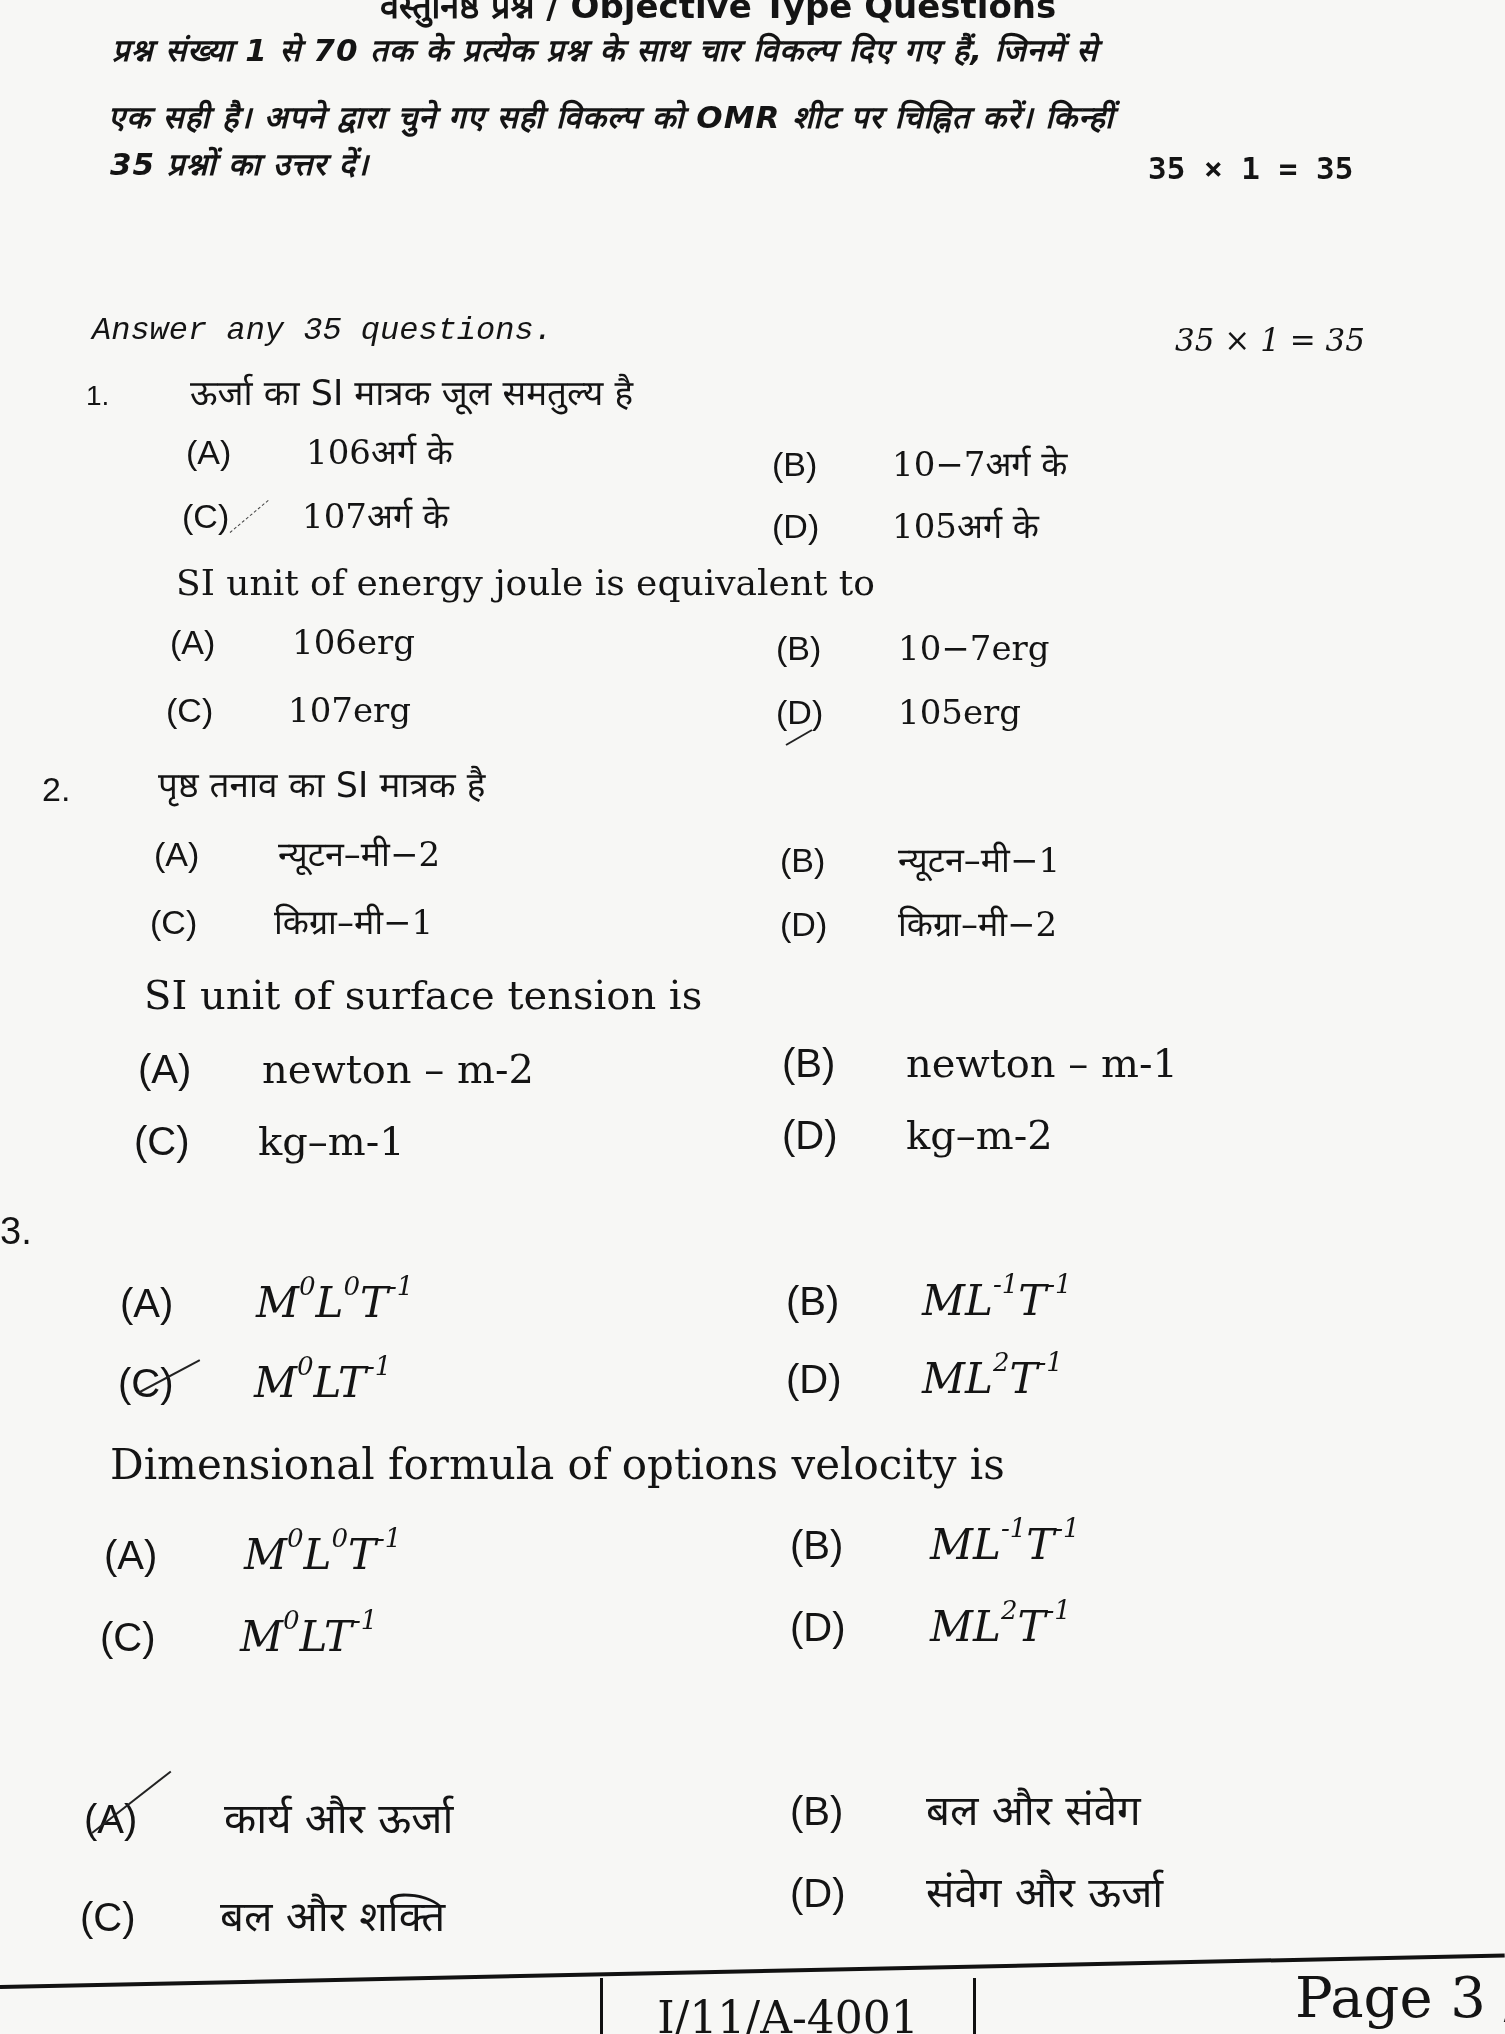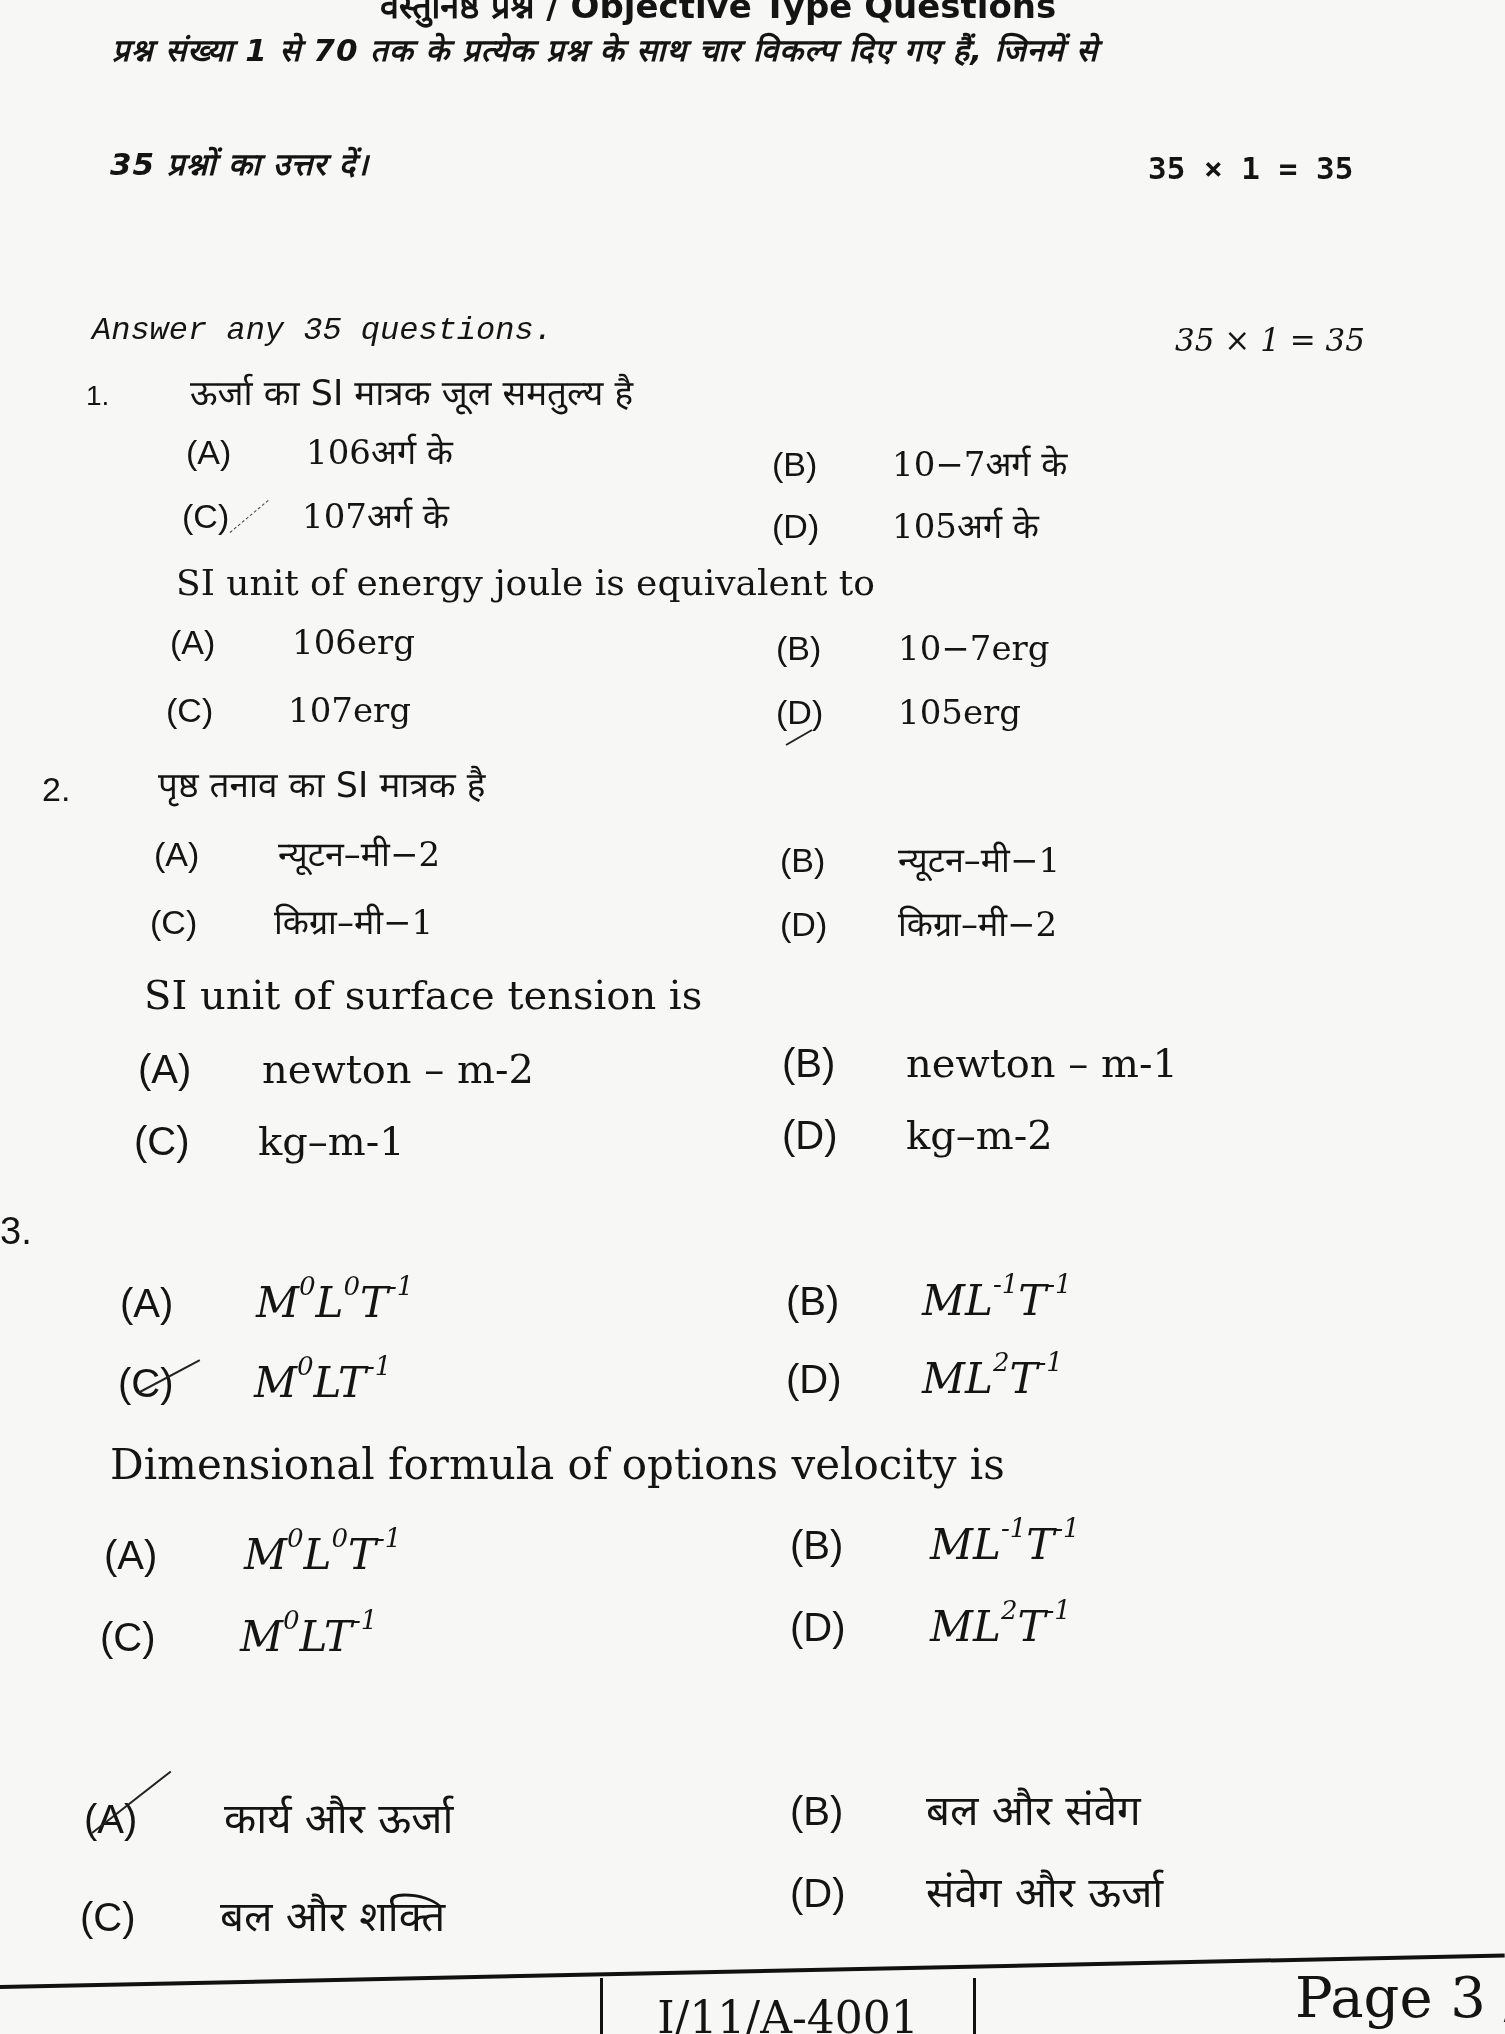--- a/index.html
+++ b/index.html
@@ -59,20 +59,21 @@
   .footer-page { top: 1965px; left: 1295px; font-family: "DejaVu Serif", serif; font-size: 56px; }
 </style>
 </head>
 <body>
 
 <div class="page">
 
   <div class="abs title">वस्तुनिष्ठ प्रश्न / Objective Type Questions</div>
 
   <div class="abs hi-instr" style="top:28px;left:112px;">प्रश्न संख्या 1 से 70 तक के प्रत्येक प्रश्न के साथ चार विकल्प दिए गए हैं, जिनमें से</div>
+  <div class="abs hi-instr" style="top:95px;left:108px;">एक सही है। अपने द्वारा चुने गए सही विकल्प को OMR शीट पर चिह्नित करें। किन्हीं</div>
   <div class="abs hi-instr" style="top:142px;left:110px;">35 प्रश्नों का उत्तर दें।</div>
   <div class="abs marks-bold" style="top:150px;left:1148px;">35 × 1 = 35</div>
 
   <div class="abs en-instr" style="top:312px;left:92px;letter-spacing:0;font-family:Liberation Mono, monospace;">Answer any 35 questions.</div>
   <div class="abs marks-it" style="top:322px;left:1175px;">35 × 1 = 35</div>
 
   <div class="abs qnum" style="top:380px;left:86px;font-size:28px;">1.</div>
   <div class="abs qtext-hi" style="top:368px;left:190px;">ऊर्जा का SI मात्रक जूल समतुल्य है</div>
 
   <div class="abs opt" style="top:428px;left:186px;">

